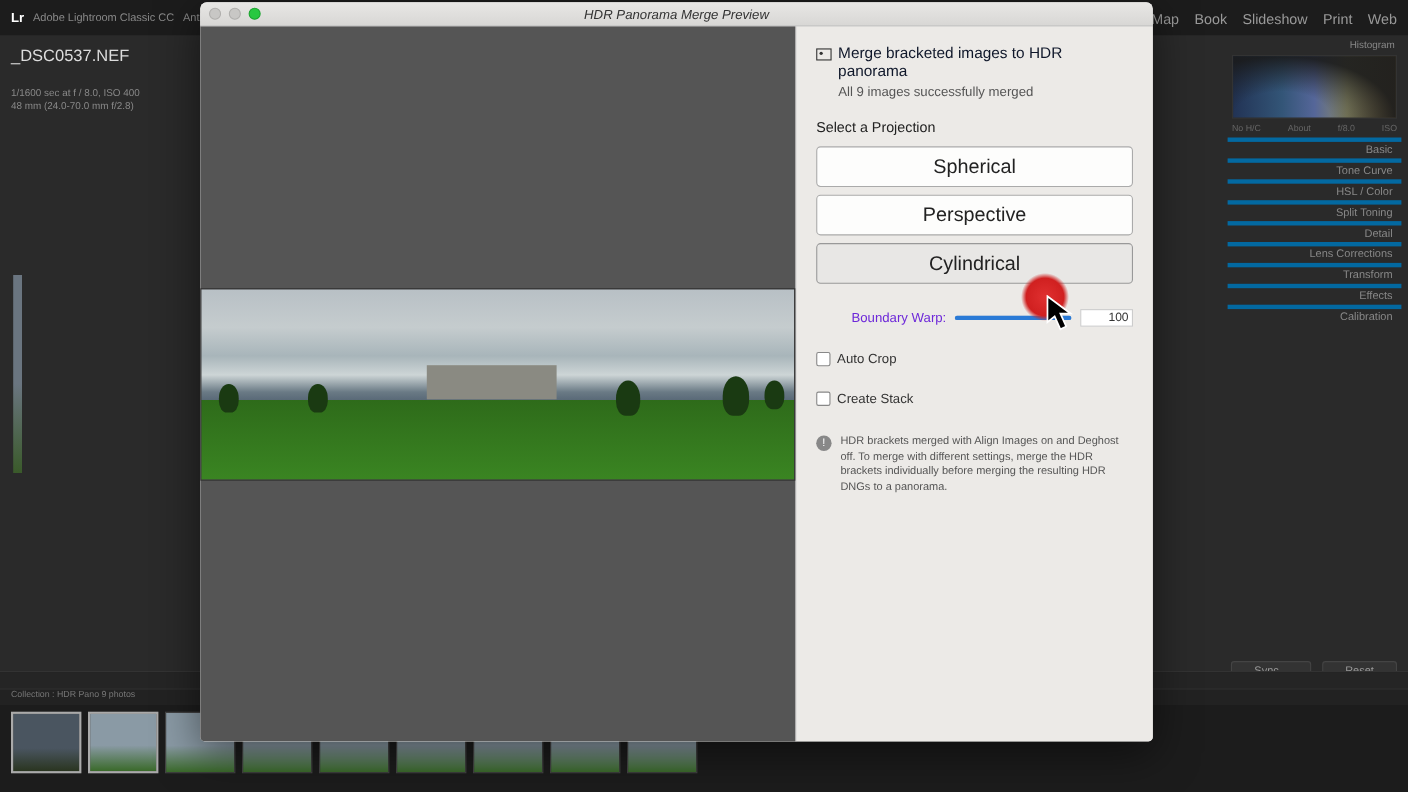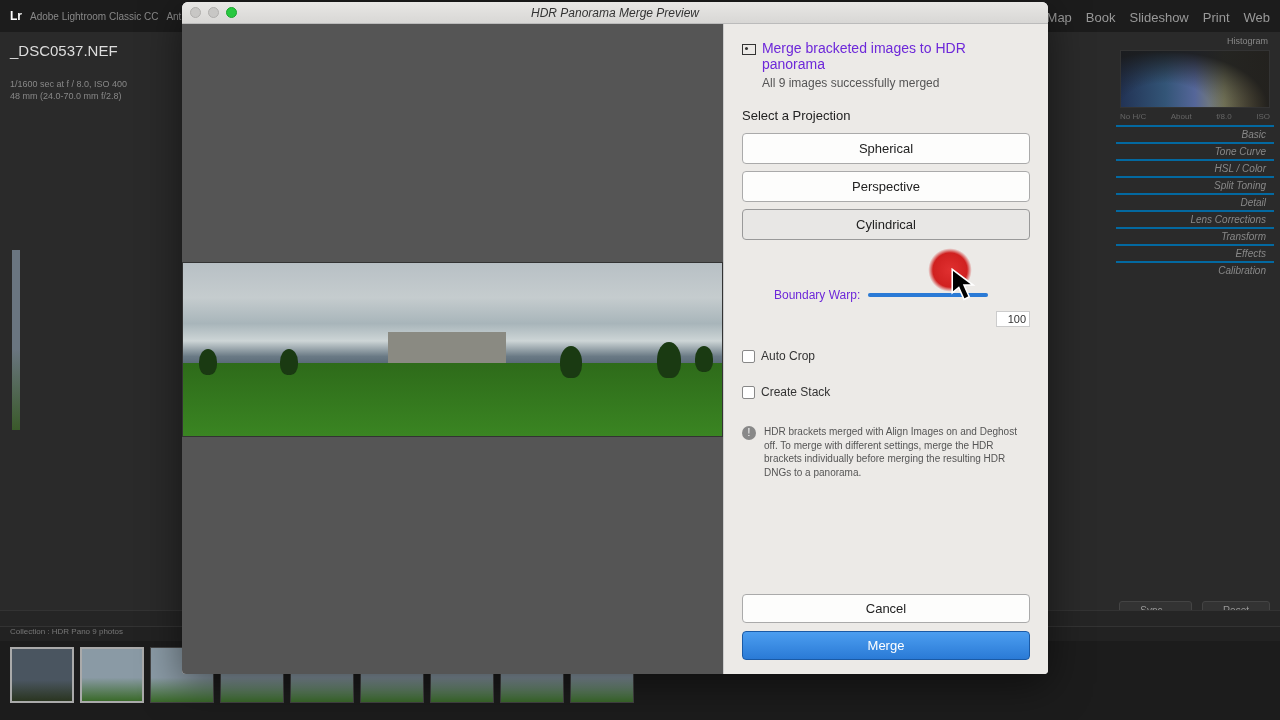--- a/index.html
+++ b/index.html
@@ -12,21 +12,21 @@
 .bg-tabs { position: absolute; top: 10px; right: 10px; display: flex; gap: 14px; color: #999; font-size: 13px; }
 .bg-tabs span { cursor: pointer; }
 .bg-left { position: absolute; left: 10px; top: 42px; width: 160px; color: #ccc; font-size: 11px; }
 .bg-filename { font-size: 15px; color: #ddd; margin-bottom: 20px; }
 .bg-meta { font-size: 9px; color: #888; line-height: 1.3; }
 .bg-right { position: absolute; right: 6px; top: 36px; width: 158px; }
 .bg-hist-label { text-align: right; color: #888; font-size: 9px; padding-right: 6px; }
 .bg-hist { height: 58px; background: linear-gradient(90deg, #223355 0%, #335577 30%, #556699 50%, #888866 70%, #776644 100%); margin: 4px 4px 4px 4px; border: 1px solid #333; position: relative; }
 .bg-hist::after { content:""; position:absolute; inset:0; background: radial-gradient(ellipse at 30% 100%, rgba(0,0,0,0) 30%, rgba(26,26,26,0.9) 70%); }
 .bg-hist-info { display:flex; justify-content:space-between; font-size:8px; color:#666; padding:0 4px 4px; }
-.bg-panel-row { display:flex; justify-content:flex-end; color:#888; font-size:10px; padding:2px 8px; border-top:2px solid #0369a1;font-style:italic; }
+.bg-panel-row { display:flex; justify-content:flex-end; color:#888; font-size:10px; padding:2px 8px; border-top:4px solid #0369a1; }
 .bg-sync { position:absolute; right:10px; bottom:100px; display:flex; gap:10px; }
 .bg-sync button { background:#333; color:#999; border:1px solid #444; font-size:10px; padding:3px 20px; border-radius:3px; }
 
 .bg-filmstrip { position:absolute; left:0; right:0; bottom:0; height:110px; background:#1c1c1c; border-top:1px solid #333; }
 .bg-filmstrip-toolbar { height:16px; background:#252525; border-bottom:1px solid #333; font-size:8px; color:#777; padding:1px 10px; }
 .bg-filmstrip-toolbar2 { height:14px; background:#222; font-size:8px; color:#777; padding:0 10px; }
 .bg-thumbs { display:flex; gap:6px; padding:6px 10px; }
 .bg-thumb { width:64px; height:56px; background:#3a4a3a; border:1px solid #444; }
 .bg-thumb.sel { border:2px solid #aaa; }
 .bg-thumb.first { background: linear-gradient(#4a5560 60%, #2a3520); }
@@ -58,32 +58,32 @@
 .pano-tree.t1 { left:18%; top:50%; }
 .pano-tree.t2 { left:70%; top:48%; width:22px; height:32px; }
 .pano-tree.t3 { left:88%; top:46%; width:24px; height:36px; }
 .pano-tree.t4 { left:95%; top:48%; }
 .pano-tree.t5 { left:3%; top:50%; }
 
 .side-panel { width:325px; background:#eceae7; border-left:1px solid #ccc; padding:16px 18px 14px; display:flex; flex-direction:column; font-size:12px; color:#333; }
 .merge-head { display:flex; align-items:flex-start; gap:6px; margin-bottom:2px; }
 .merge-head-icon { width:14px; height:11px; border:1.5px solid #333; margin-top:4px; position:relative; }
 .merge-head-icon::after { content:""; position:absolute; left:2px; top:2px; width:3px; height:3px; background:#333; border-radius:50%; }
-.merge-title { font-size:14px; color:#6d28d9; }
+.merge-title { font-size:14px; color:#0f172a; }
 .merge-sub { font-size:12px; color:#555; margin:2px 0 18px 20px; }
 
 .section-label { font-size:13px; color:#222; margin-bottom:10px; }
-.proj-btn { display:block; width:100%; padding:7px; margin-bottom:7px; background:#fdfdfc; border:1px solid #aaa; border-radius:4px; font-size:13px; text-align:center; cursor:pointer; color:#222; }
+.proj-btn { display:block; width:100%; padding:7px; margin-bottom:7px; background:#fdfdfc; border:1px solid #aaa; border-radius:4px; font-size:18px; text-align:center; cursor:pointer; color:#222; }
 .proj-btn.active { background:#e8e7e5; border-color:#999; }
 
 .warp-row { display:flex; align-items:center; gap:8px; margin:16px 0 22px; position:relative; }
 .warp-label { font-size:12px; color:#6d28d9;margin-left:32px; }
 .warp-slider { flex:1; height:4px; background:#d0d0d0; border-radius:2px; position:relative; }
 .warp-fill { position:absolute; left:0; top:0; bottom:0; width:100%; background:#2a7ad6; border-radius:2px; }
-.warp-val { width:34px; font-size:11px; text-align:right; color:#333; background:#fff; border:1px solid #ccc; padding:1px 3px;margin-top:48px; }
+.warp-val { width:48px; font-size:11px; text-align:right; color:#333; background:#fff; border:1px solid #ccc; padding:1px 3px; }
 
 .chk-row { display:flex; align-items:center; gap:6px; margin-bottom:8px; font-size:12px; color:#333; }
 .chk { width:13px; height:13px; border:1px solid #888; background:#fff; border-radius:2px; }
 
 .info-row { display:flex; gap:8px; margin-top:18px; font-size:10px; color:#555; line-height:1.35; }
 .info-icon { width:14px; height:14px; border-radius:50%; background:#888; color:#fff; font-size:10px; text-align:center; line-height:14px; flex-shrink:0; margin-top:1px; }
 
 .btn-row { margin-top:auto; }
 .btn { display:block; width:100%; padding:6px; border-radius:4px; font-size:13px; text-align:center; cursor:pointer; margin-top:8px; }
 .btn-cancel { background:#fdfdfc; border:1px solid #aaa; color:#222; }
@@ -207,24 +207,20 @@
       <label class="chk-row">
         <span class="chk"></span>
         <span>Create Stack</span>
       </label>
 
       <div class="info-row">
         <div class="info-icon">!</div>
         <div>HDR brackets merged with Align Images on and Deghost off. To merge with different settings, merge the HDR brackets individually before merging the resulting HDR DNGs to a panorama.</div>
       </div>
 
-      <div class="btn-row">
-        <button class="btn btn-cancel">Cancel</button>
-        <button class="btn btn-merge">Merge</button>
-      </div>
     </div>
   </div>
 </div>
 
 <div class="cursor-spot"></div>
 <div class="cursor-arrow">
   <svg viewBox="0 0 20 26">
       <path d="M1 1 L1 19 L6 15 L10 24 L14 22 L10 13 L17 13 Z" fill="#000" stroke="#fff" stroke-width="1.2"></path>
     </svg>
 </div>

